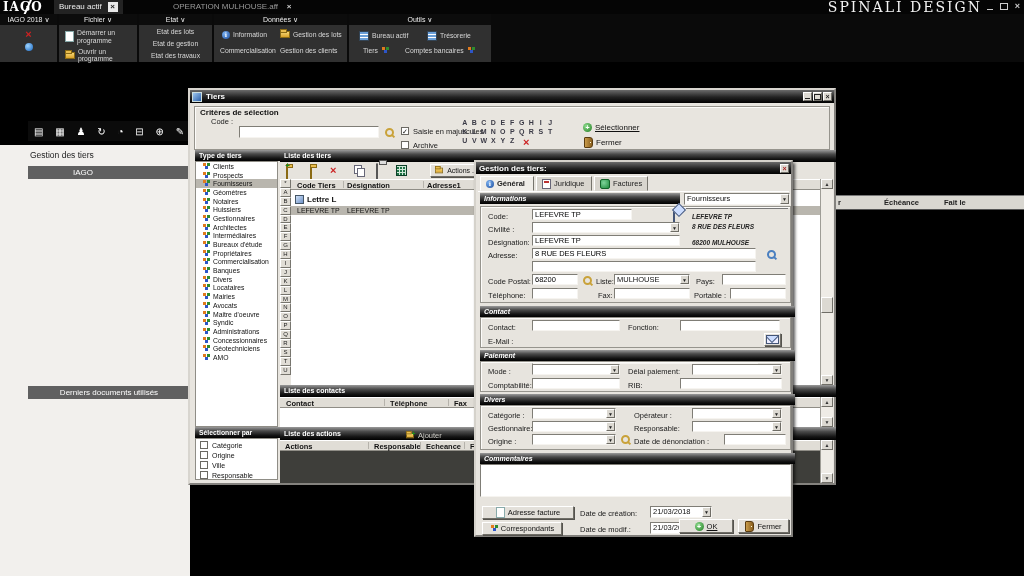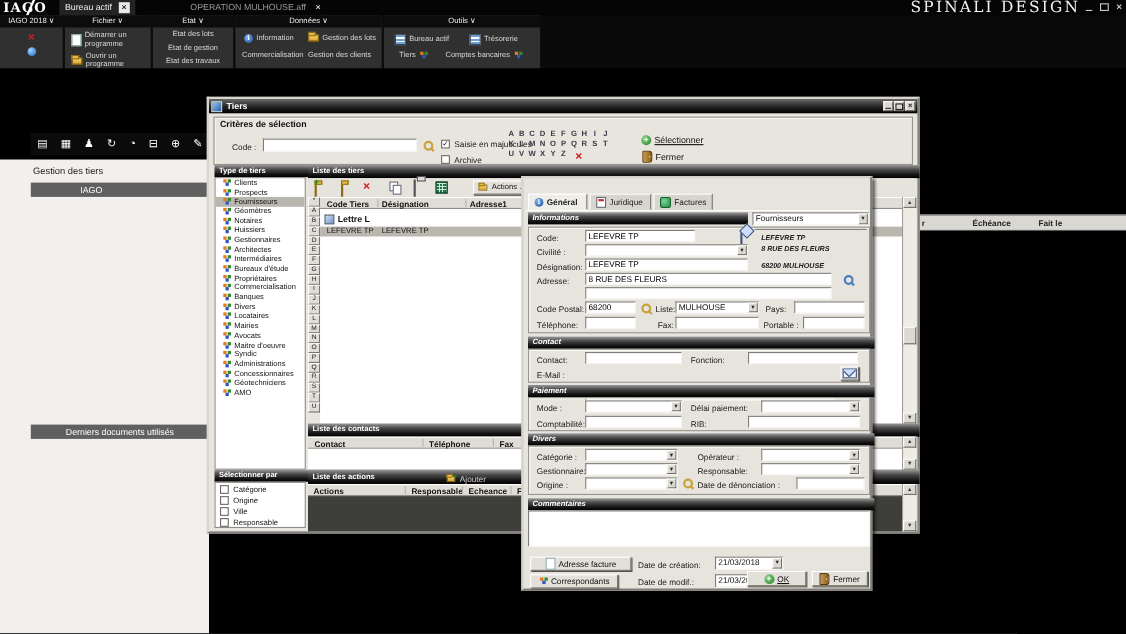--- a/index.html
+++ b/index.html
@@ -216,21 +216,21 @@
           </span>
         <span class="wbtn">
             <span style="width:5px;height:4px;border:1px solid #222"></span>
           </span>
         <span class="wbtn" style="font-size:7px;font-weight:bold;color:#222">×</span>
       </span>
     </div>
 
     <div class="ab gbox" style="left:4px;top:16px;width:636px;height:44px">
       <span class="ab" style="left:5px;top:1px;font-size:8px;font-weight:bold">Critères de sélection</span>
-      <span class="lbl" style="left:16px;top:22px">Code :</span>
+      <span class="lbl" style="left:16px;top:10px">Code :</span>
       <input class="inp" style="left: 44px; top: 19px; width: 140px; height: 12px;">
       <span class="mag" style="left:190px;top:21px"></span>
       <span class="ab cb" style="left:206px;top:20px">✓</span>
       <span class="lbl" style="left:218px;top:20px">Saisie en majuscules</span>
       <span class="ab cb" style="left:206px;top:34px"></span>
       <span class="lbl" style="left:218px;top:34px">Archive</span>
       <div class="ab" style="left:265px;top:12px;width:100px;display:flex;flex-wrap:wrap">
 
       <span class="alpha">A</span>
           <span class="alpha">B</span>
@@ -519,20 +519,24 @@
         <span class="cdiv" style="left:184px"></span>
     </div>
     <div class="ab" style="left:90px;top:361px;width:540px;height:32px;background:#3e3e3a"></div>
     <div class="sb" style="left:630px;top:350px;width:12px;height:43px">
       <span class="sbb" style="top:0">▲</span>
       <span class="sbb" style="top:33px">▼</span>
     </div>
   </div>
 
   <div class="ab dlg">
+    <div class="ab tgrad" style="left:0;top:0;width:315px;height:12px;display:flex;align-items:center;padding-left:3px;box-sizing:border-box">
+      <span style="font-size:8px;font-weight:bold">Gestion des tiers:</span>
+      <span class="wbtn" style="margin-left:auto;margin-right:2px;color:#a22;font-size:7px;font-weight:bold">×</span>
+    </div>
     
     <div class="dtab act" style="left:4px;width:54px">
       <span class="infoc">i</span>
       <span>Général</span>
     </div>
     <div class="dtab" style="left:60px;width:56px">
       <span class="jur"></span>
       <span>Juridique</span>
     </div>
     <div class="dtab" style="left:118px;width:54px">

